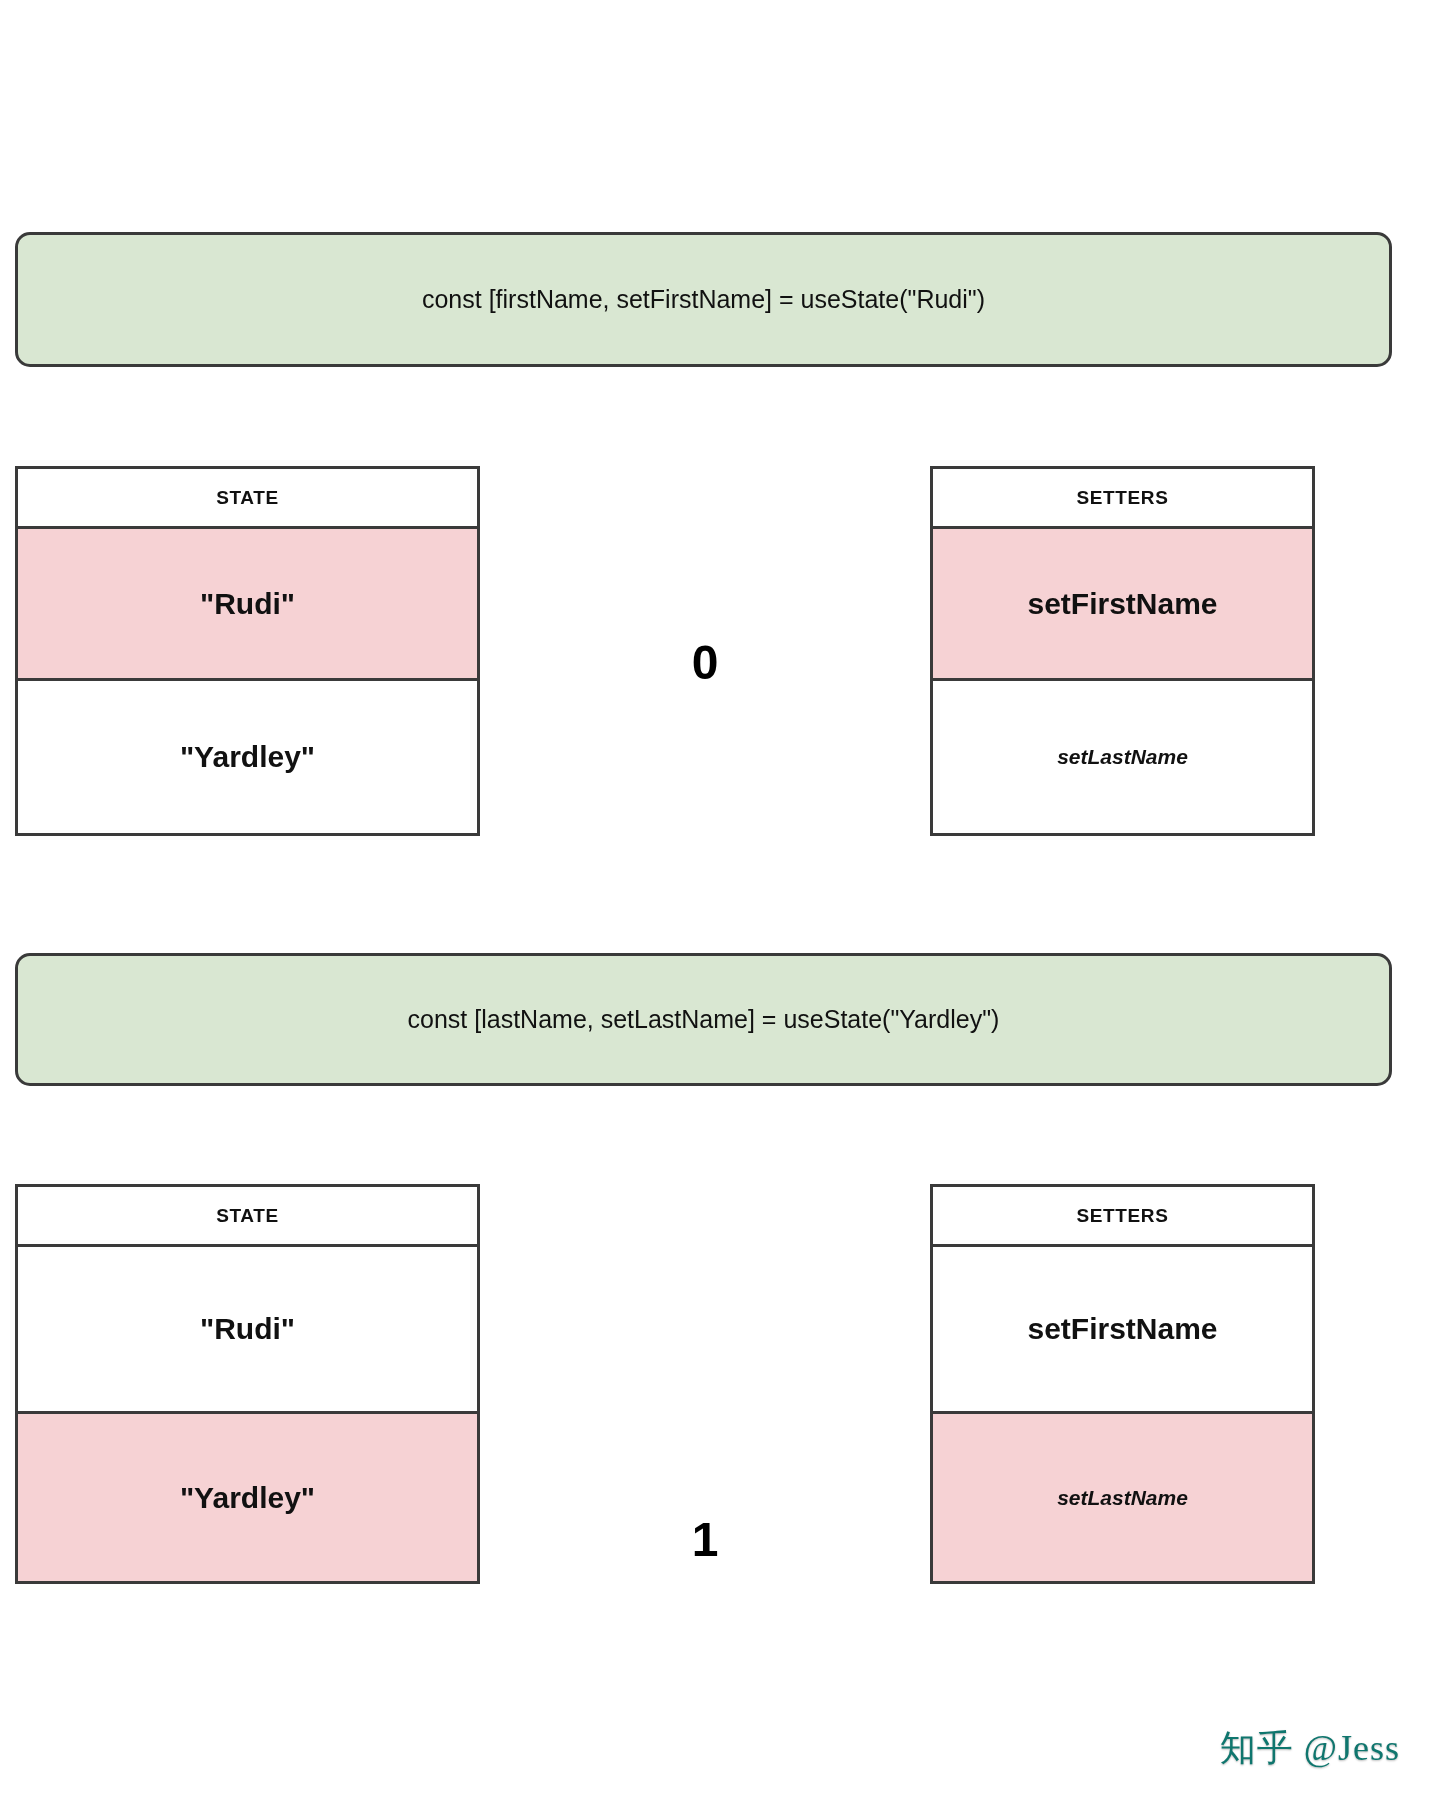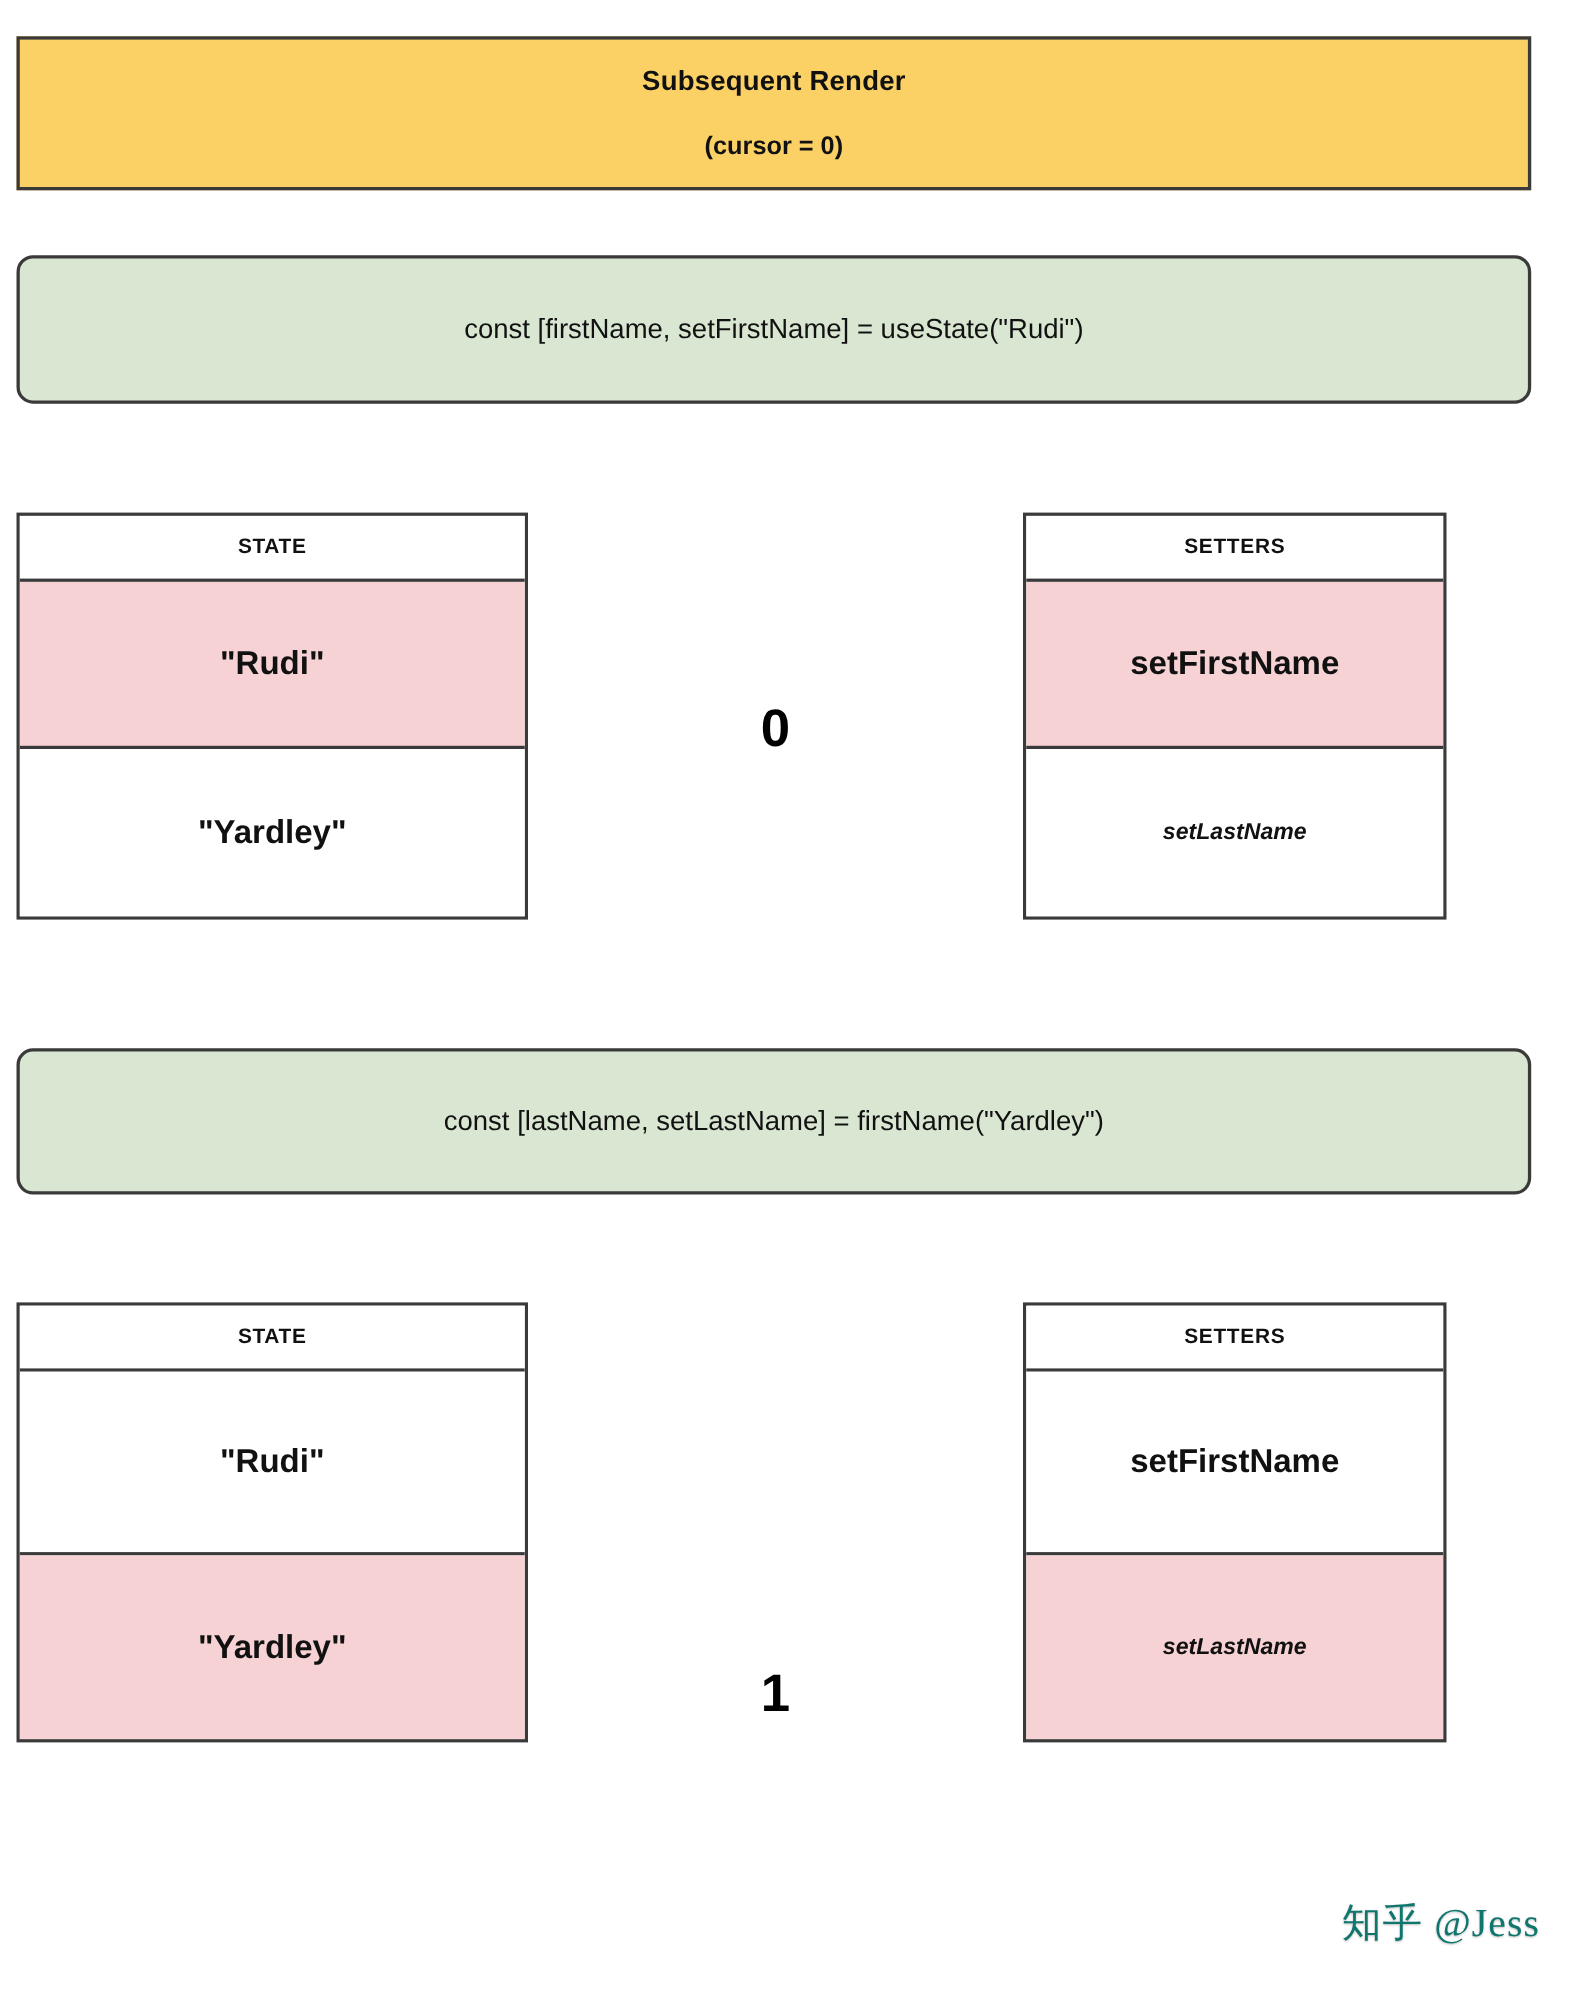--- a/index.html
+++ b/index.html
@@ -156,24 +156,20 @@
     text-shadow: 0 1px 2px rgba(0,0,0,0.28);
     letter-spacing: 1px;
     pointer-events: none;
   }
 </style>
 </head>
 <body>
 
 <div class="stage">
 
-  <div class="banner banner-yellow">
-    <div class="line1">Subsequent Render</div>
-    <div class="line2">(cursor = 0)</div>
-  </div>
 
   <div class="banner banner-green green-1">
     <div>const [firstName, setFirstName] = useState("Rudi")</div>
   </div>
 
   <div class="block block-1">
 
     <div class="tbl tbl-state">
       <div class="hdr">STATE</div>
       <div class="cell pink div">
@@ -194,21 +190,21 @@
       </div>
     </div>
 
   </div>
 
   <div class="cursor-num cursor-num-1">0</div>
 
   <div class="cursor-inc">cursor ++</div>
 
   <div class="banner banner-green green-2">
-    <div>const [lastName, setLastName] = firstName("Yardley")</div>
+    <div>const [lastName, setLastName] = useState("Yardley")</div>
   </div>
 
   <div class="block block-2">
 
     <div class="tbl tbl-state">
       <div class="hdr">STATE</div>
       <div class="cell div">
         <span class="val-big">"Rudi"</span>
       </div>
       <div class="cell pink">

